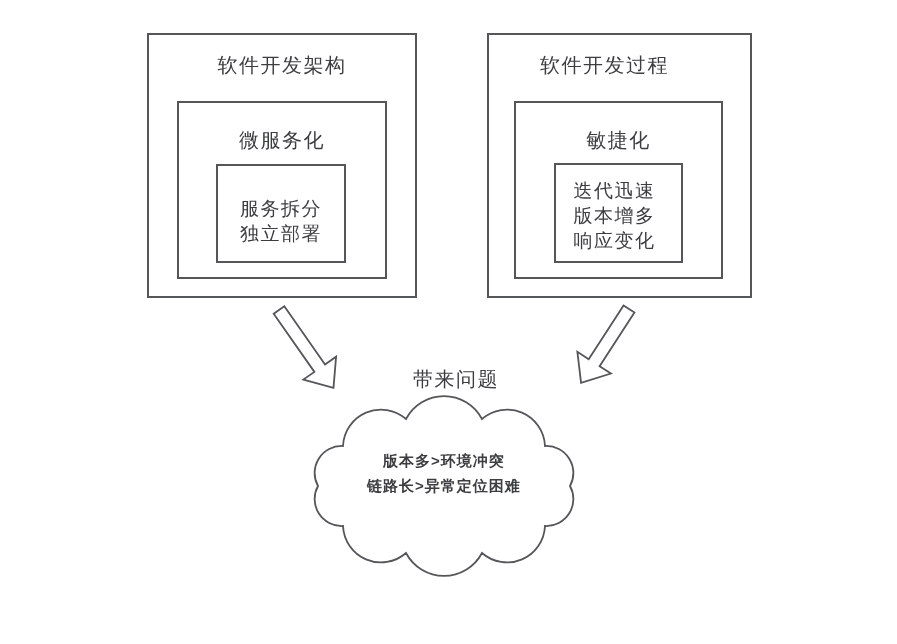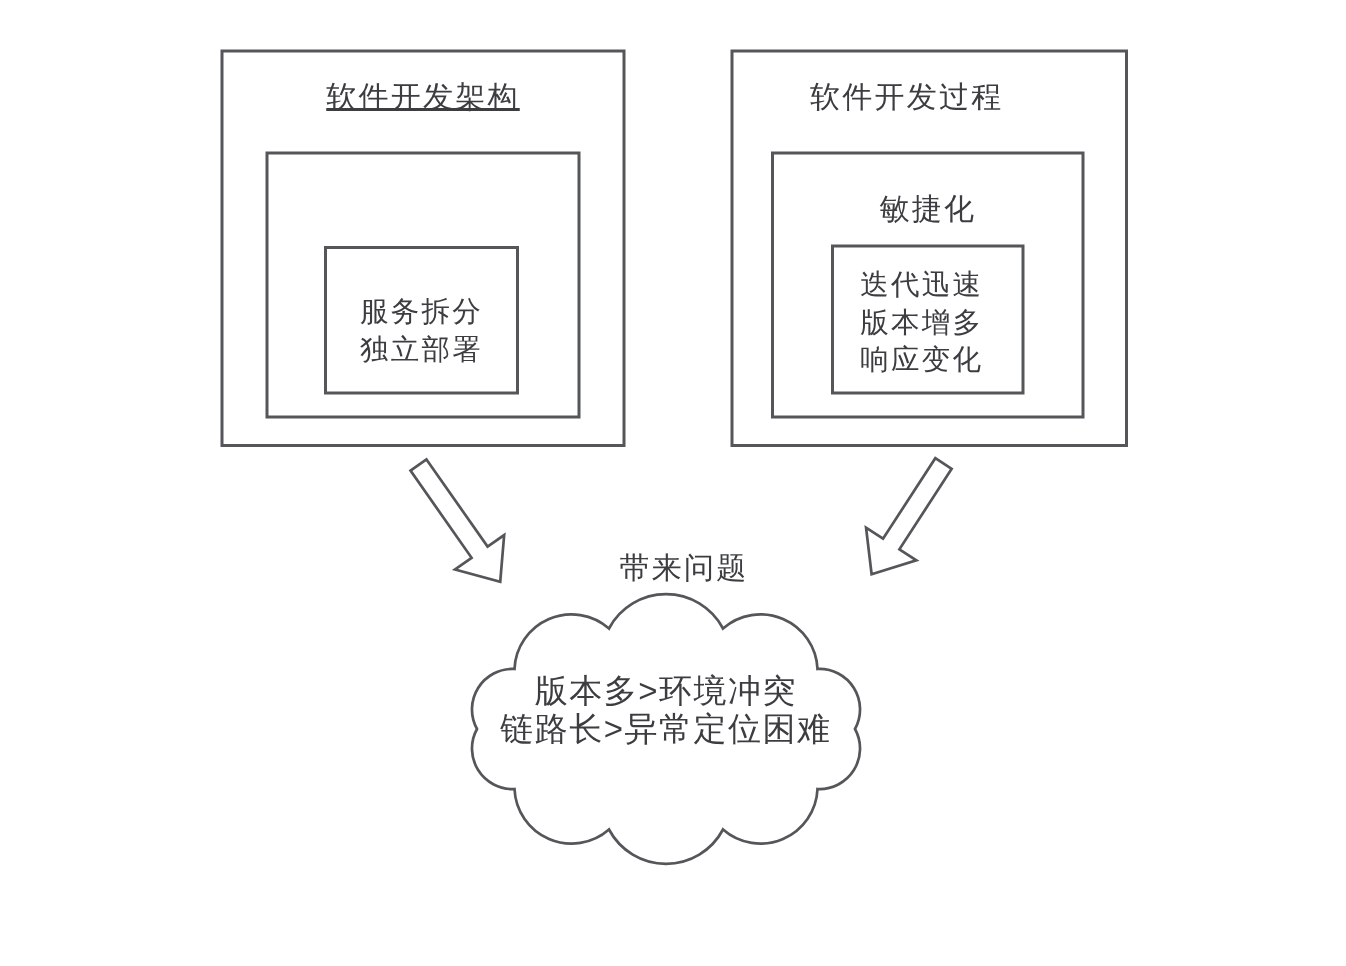--- a/index.html
+++ b/index.html
@@ -38,24 +38,25 @@
     text-align: center;
     font-size: 19px;
     line-height: 25px;
     letter-spacing: 1.5px;
     color: var(--text);
   }
   .inner-text div { white-space: nowrap; }
   .cloud-text {
     position: absolute;
     text-align: center;
-    font-size: 22px;
+    font-size: 15px;
     line-height: 25px;
     letter-spacing: 1px;
     color: var(--text);
+    font-weight: bold;
   }
   svg.overlay {
     position: absolute;
     left: 0; top: 0;
     width: 897px; height: 644px;
     pointer-events: none;
   }
   .shape {
     fill: var(--fill);
     stroke: var(--line);
@@ -65,21 +66,22 @@
 </style>
 </head>
 <body>
 
 <div class="canvas">
 
   <div class="box" style="left:147px; top:33px; width:270px; height:265px;"></div>
   <div class="box" style="left:177px; top:101px; width:210px; height:178px;"></div>
   <div class="box" style="left:216px; top:164px; width:130px; height:99px;"></div>
 
-  <div class="label title" style="left:147px; top:52px; width:270px;text-decoration:underline;">软件开发架构</div>
+  <div class="label title" style="left:147px; top:52px; width:270px;">软件开发架构</div>
+  <div class="label title" style="left:177px; top:127px; width:210px;">微服务化</div>
   <div class="inner-text" style="left:216px; top:196px; width:130px;">
     <div>服务拆分</div>
     <div>独立部署</div>
   </div>
 
   <div class="box" style="left:487px; top:33px; width:265px; height:265px;"></div>
   <div class="box" style="left:514px; top:101px; width:209px; height:178px;"></div>
   <div class="box" style="left:554px; top:163px; width:129px; height:100px;"></div>
 
   <div class="label title" style="left:487px; top:52px; width:235px;">软件开发过程</div>

